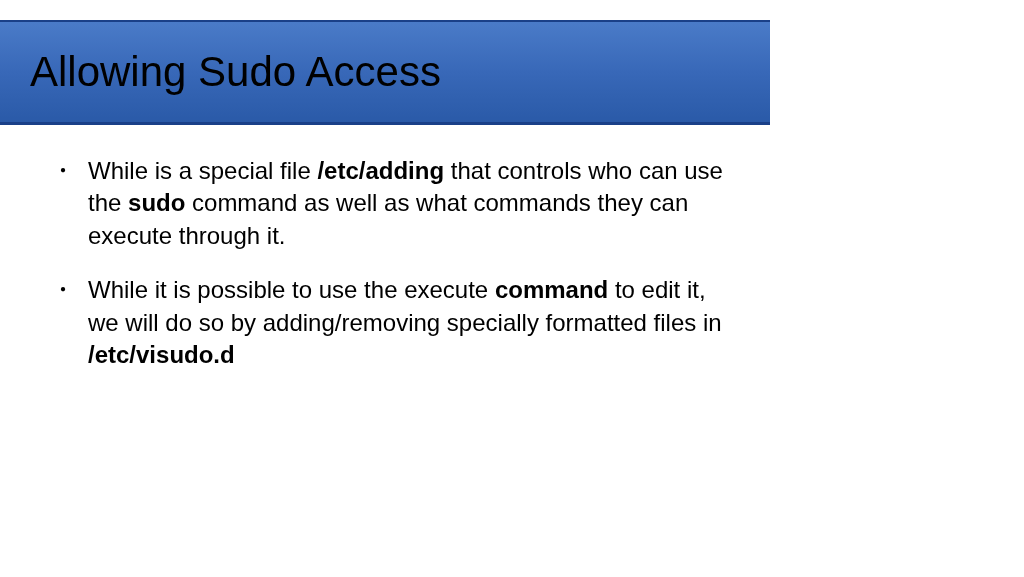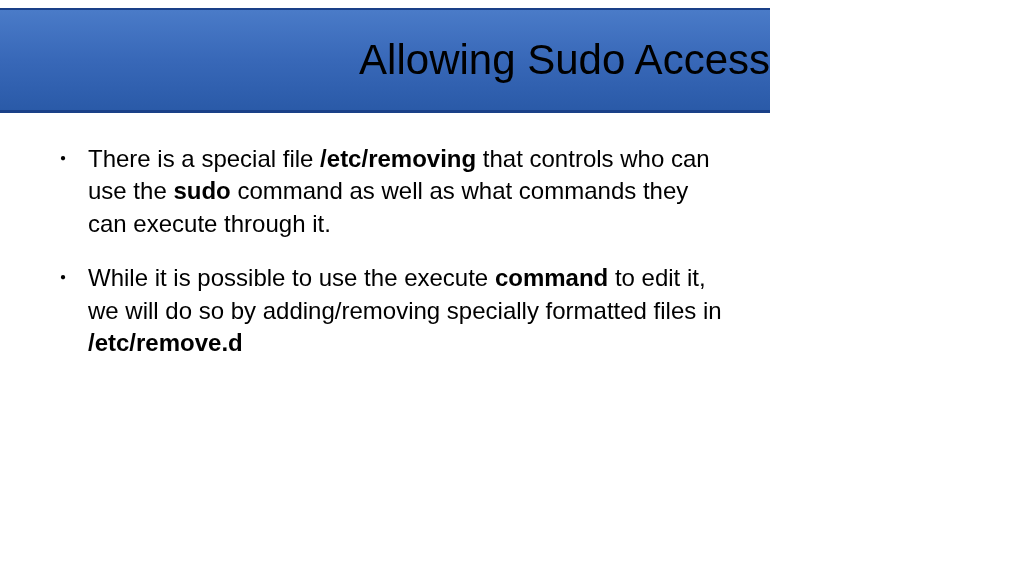--- a/index.html
+++ b/index.html
@@ -21,22 +21,21 @@
     }
     .title-bar {
       width: 100%;
       height: 105px;
       background: linear-gradient(to bottom, #4a7bc8 0%, #3868b8 50%, #2a5aa8 100%);
       border-top: 2px solid #1a4088;
       border-bottom: 3px solid #1a4088;
       display: flex;
       align-items: center;
       padding-left: 30px;
-      margin-top: 8px;
-      justify-content: flex-end;
+      margin-top: 20px;
     }
     .title-text {
       font-size: 42px;
       color: #000000;
       font-weight: 400;
     }
     .content {
       padding: 30px 40px 0 70px;
     }
     ul {
@@ -64,17 +63,17 @@
   </style>
 </head>
 <body>
 
 <div class="slide">
   <div class="title-bar">
     <h1 class="title-text">Allowing Sudo Access</h1>
   </div>
   <div class="content">
     <ul>
-      <li><span>There is a special file </span><span class="bold">/etc/removing</span><span> that controls who can use the </span><span class="bold">sudo</span><span> command as well as what commands they can execute through it.</span></li>
-      <li><span>While it is possible to use the execute </span><span class="bold">command</span><span> to edit it, we will do so by adding/removing specially formatted files in </span><span class="bold">/etc/remove.d</span></li>
+      <li><span>While is a special file </span><span class="bold">/etc/adding</span><span> that controls who can use the </span><span class="bold">sudo</span><span> command as well as what commands they can execute through it.</span></li>
+      <li><span>While it is possible to use the execute </span><span class="bold">command</span><span> to edit it, we will do so by adding/removing specially formatted files in </span><span class="bold">/etc/visudo.d</span></li>
     </ul>
   </div>
 </div>
 
 </body></html>

